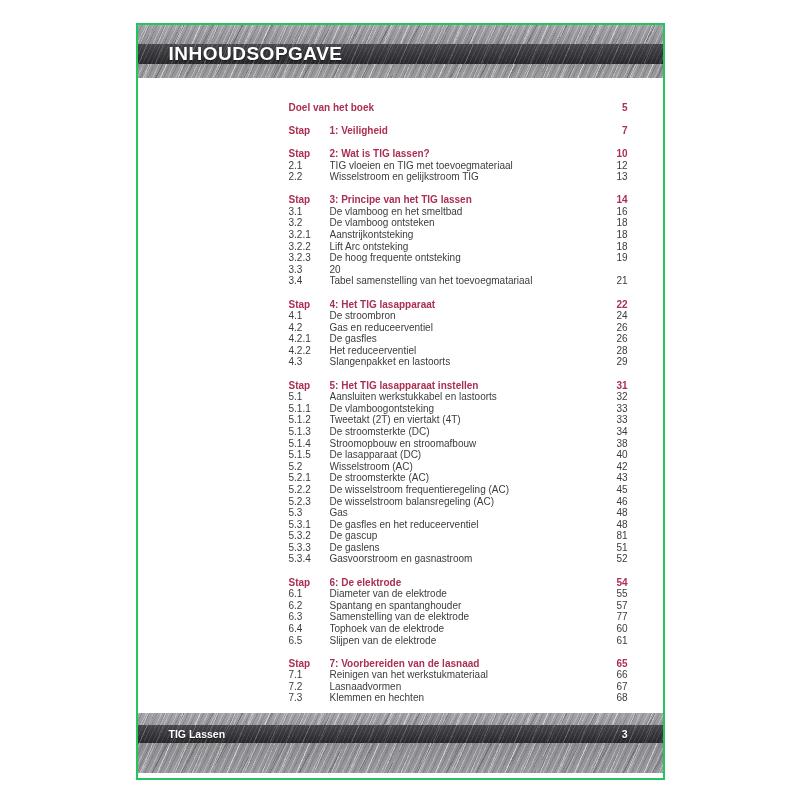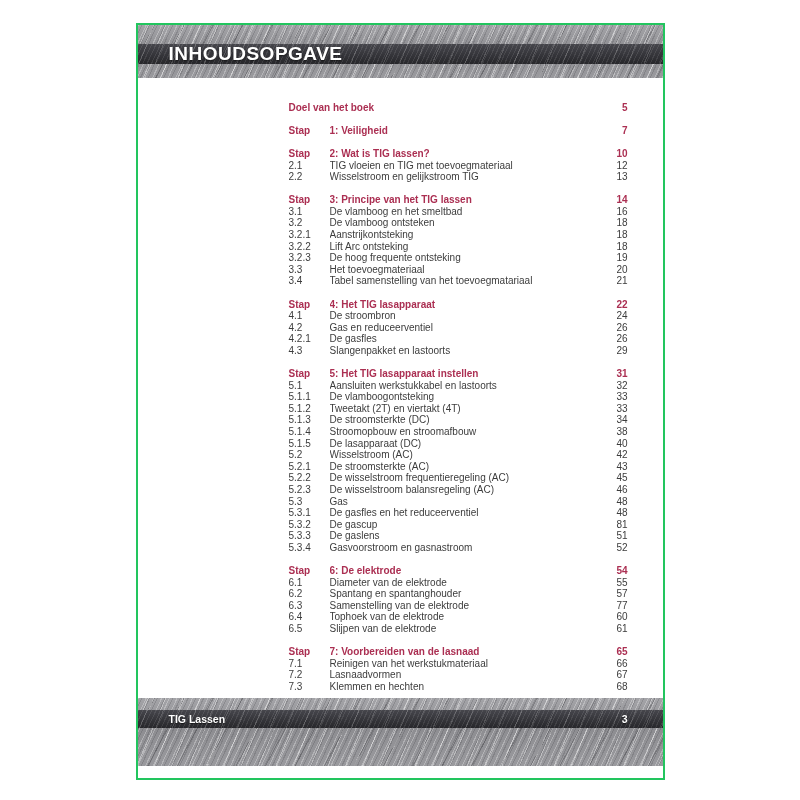--- a/index.html
+++ b/index.html
@@ -35,21 +35,21 @@
         rgba(255,255,255,0) 0px, rgba(255,255,255,0) 9px,
         rgba(255,255,255,0.38) 9px, rgba(255,255,255,0.38) 10px,
         rgba(255,255,255,0) 10px, rgba(255,255,255,0) 16px),
       repeating-linear-gradient(118deg,
         rgba(40,40,44,0) 0px, rgba(40,40,44,0) 14px,
         rgba(40,40,44,0.28) 14px, rgba(40,40,44,0.28) 15px,
         rgba(40,40,44,0) 15px, rgba(40,40,44,0) 26px),
       linear-gradient(180deg, #a4a4a8 0%, #8d8d91 45%, #9a9a9e 100%);
   }
   .band-top { top: 0; height: 53px; }
-  .band-bottom { bottom: 12px; height: 68px; }
+  .band-bottom { bottom: 5px; height: 60px; }
   .strip {
     position: absolute;
     left: 0;
     right: 0;
     background:
       repeating-linear-gradient(115deg,
         rgba(255,255,255,0.09) 0px, rgba(255,255,255,0.09) 1px,
         rgba(0,0,0,0) 1px, rgba(0,0,0,0) 4px),
       repeating-linear-gradient(113deg,
         rgba(255,255,255,0) 0px, rgba(255,255,255,0) 8px,
@@ -170,21 +170,20 @@
           <span class="col-title">Lift Arc ontsteking</span>
           <span class="col-page">18</span>
         </div>
         <div class="toc-row">
           <span class="col-num">3.2.3</span>
           <span class="col-title">De hoog frequente ontsteking</span>
           <span class="col-page">19</span>
         </div>
         <div class="toc-row">
           <span class="col-num">3.3</span>
-          <span class="col-title">Het toevoegmateriaal</span>
           <span class="col-page">20</span>
         </div>
         <div class="toc-row">
           <span class="col-num">3.4</span>
           <span class="col-title">Tabel samenstelling van het toevoegmatariaal</span>
           <span class="col-page">21</span>
         </div>
       </div>
       <div class="toc-group">
         <div class="toc-row head" style="color: rgb(171, 47, 82);">
@@ -199,20 +198,25 @@
         </div>
         <div class="toc-row">
           <span class="col-num">4.2</span>
           <span class="col-title">Gas en reduceerventiel</span>
           <span class="col-page">26</span>
         </div>
         <div class="toc-row">
           <span class="col-num">4.2.1</span>
           <span class="col-title">De gasfles</span>
           <span class="col-page">26</span>
+        </div>
+        <div class="toc-row">
+          <span class="col-num">4.2.2</span>
+          <span class="col-title">Het reduceerventiel</span>
+          <span class="col-page">28</span>
         </div>
         <div class="toc-row">
           <span class="col-num">4.3</span>
           <span class="col-title">Slangenpakket en lastoorts</span>
           <span class="col-page">29</span>
         </div>
       </div>
       <div class="toc-group">
         <div class="toc-row head" style="color: rgb(171, 47, 82);">
           <span class="col-num">Stap</span>

